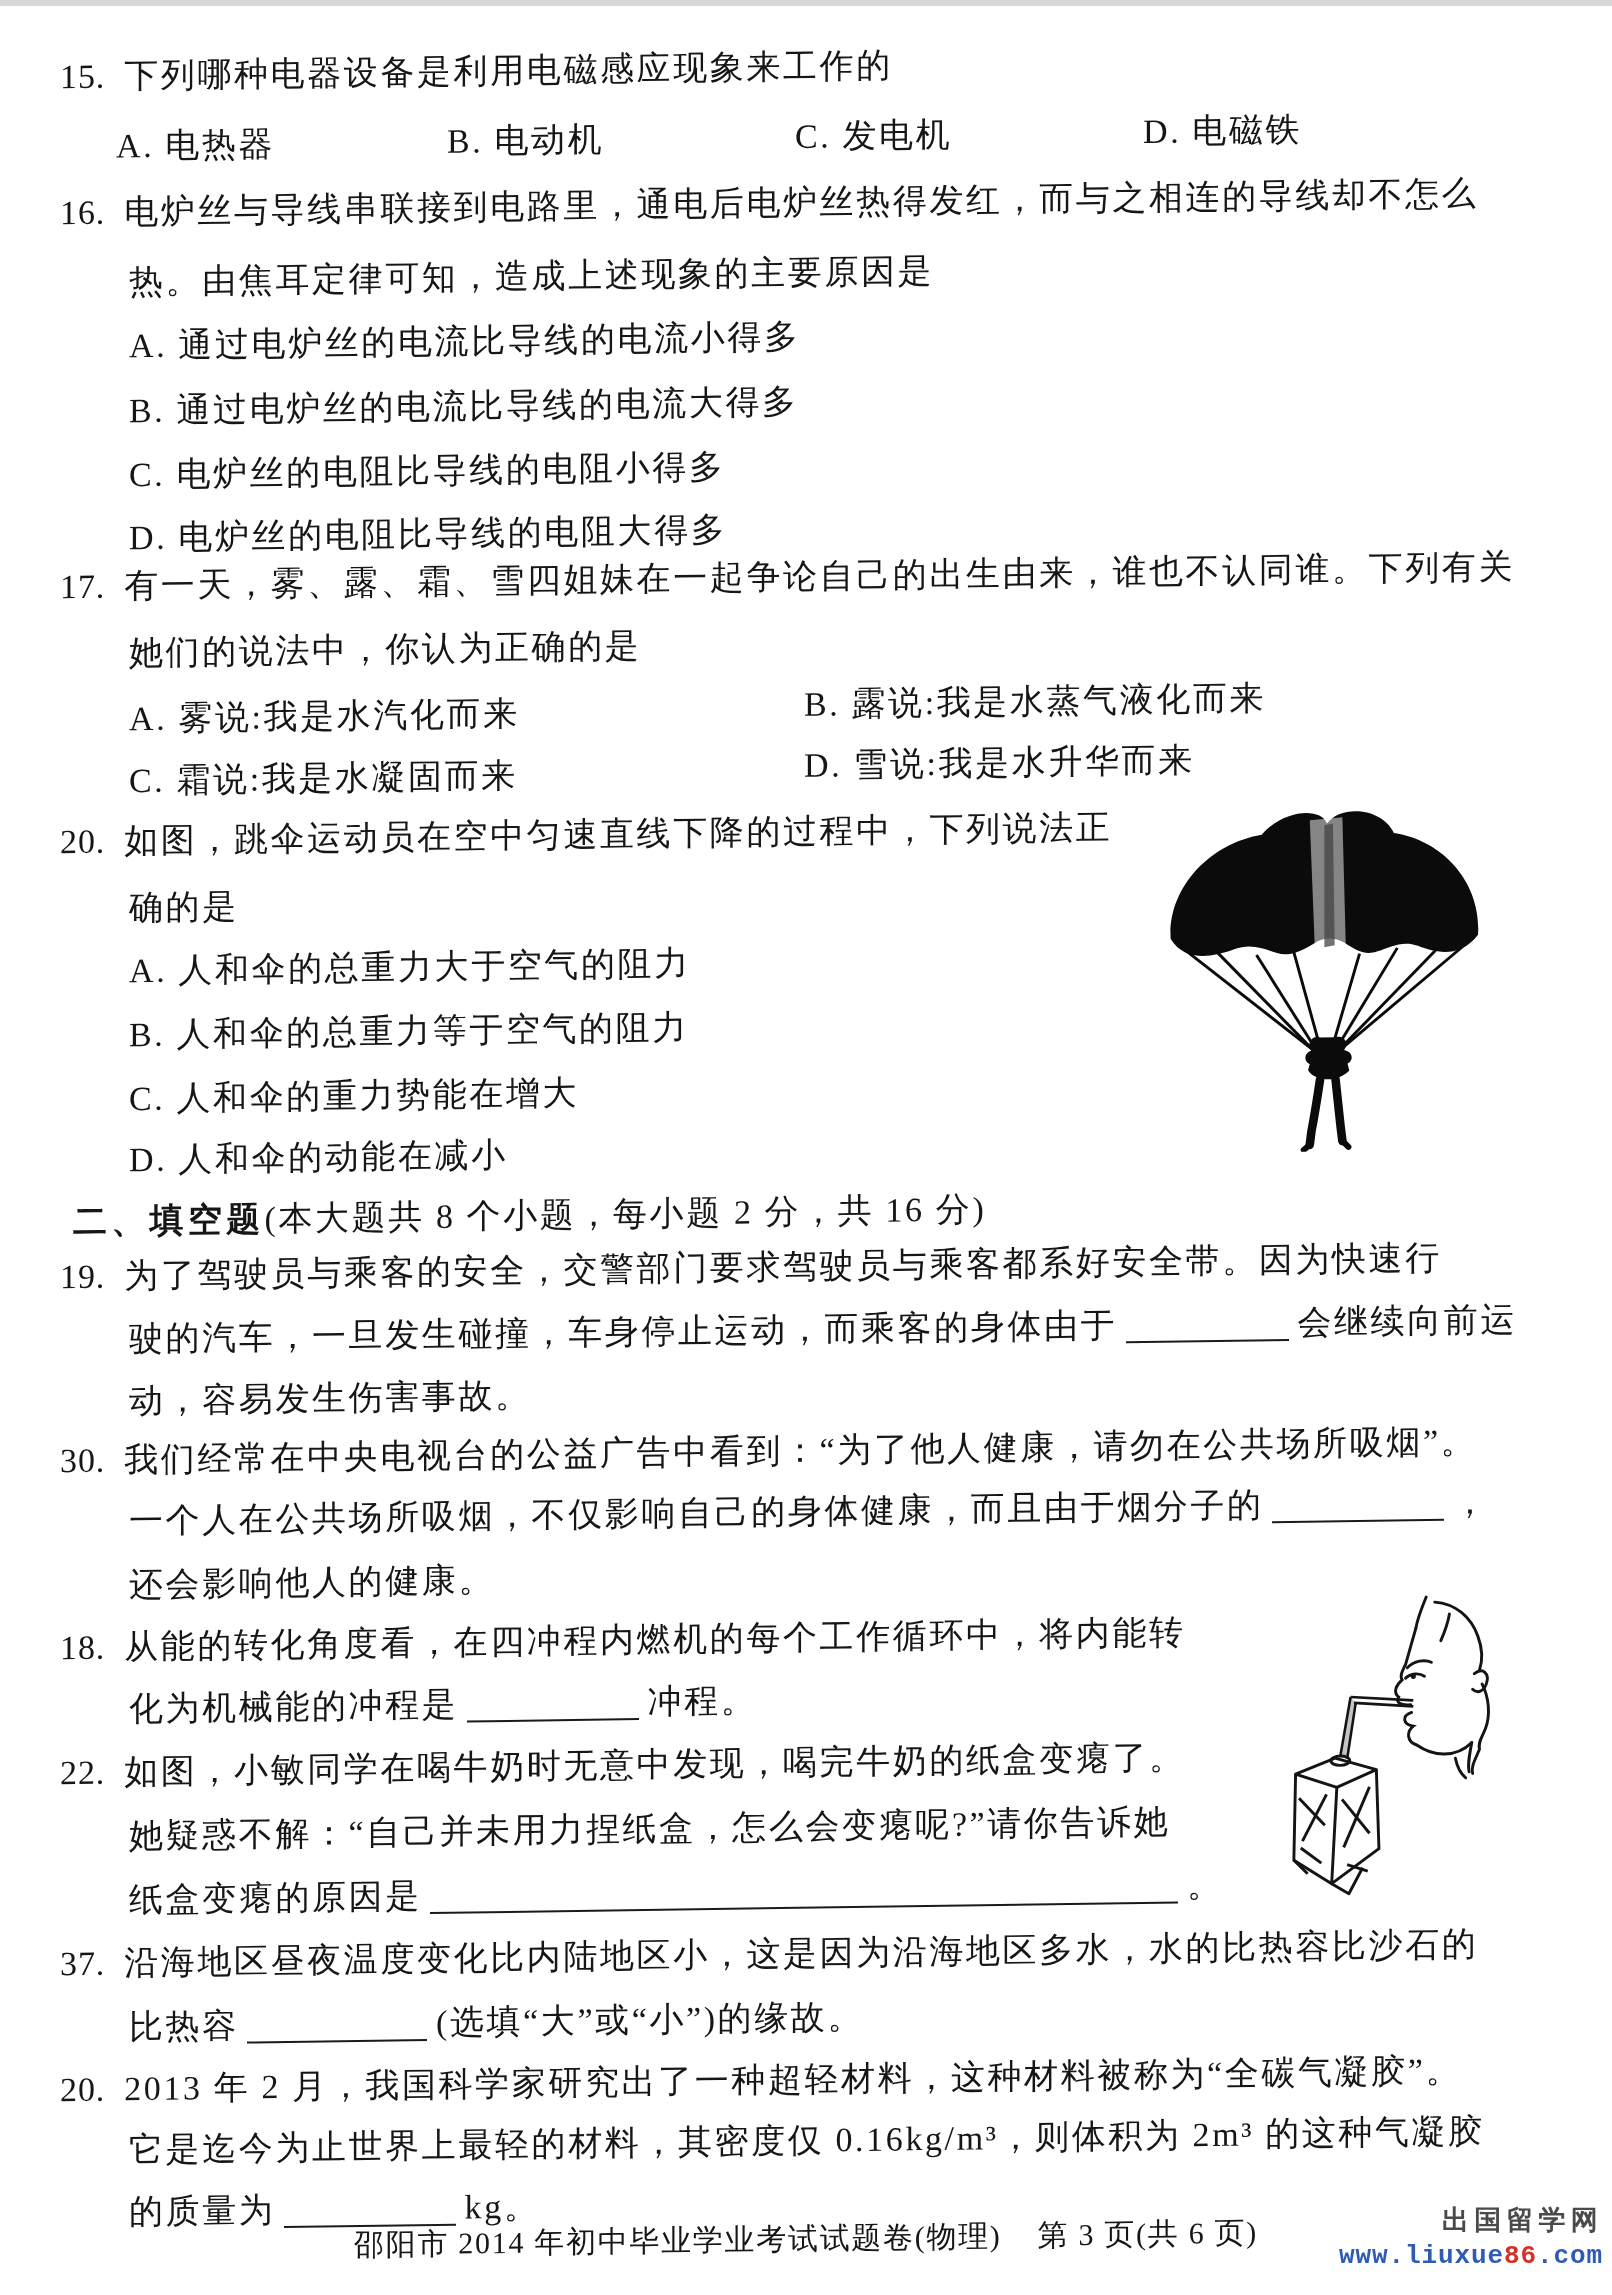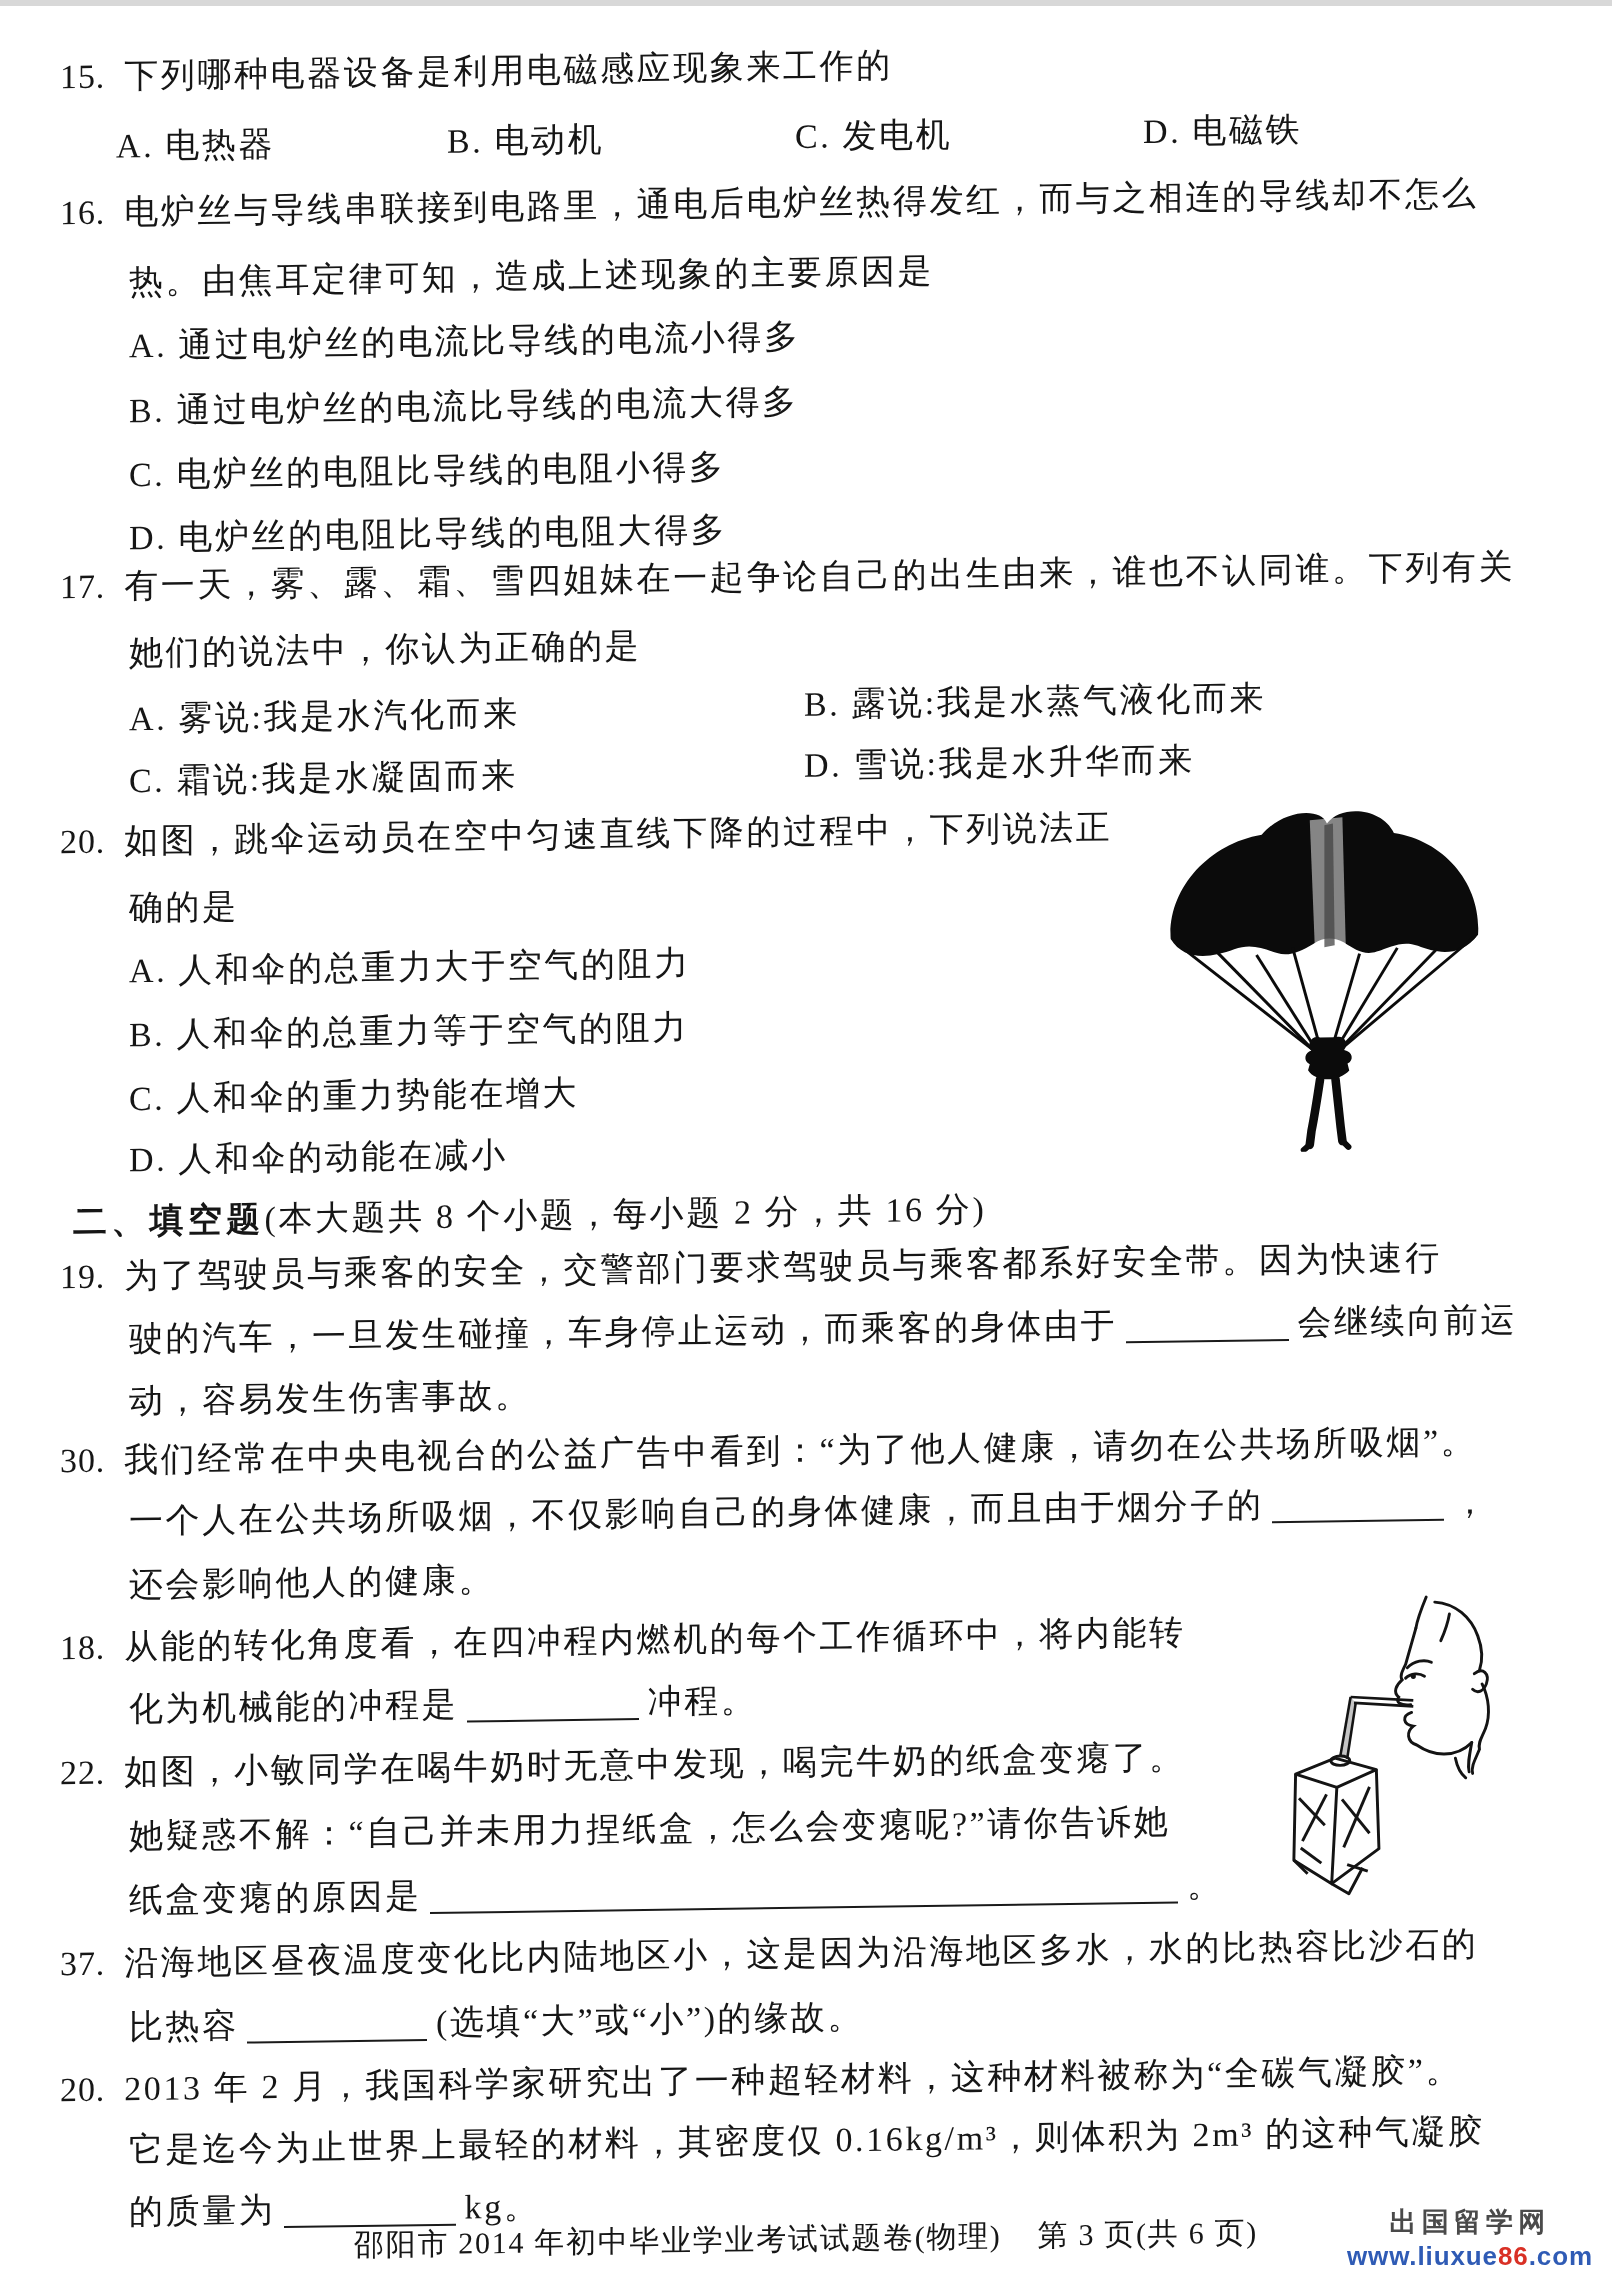--- a/index.html
+++ b/index.html
@@ -11,22 +11,22 @@
   .sheet{position:absolute;left:0;top:0;width:1612px;height:2295px;
     transform:skewY(-0.8deg);transform-origin:0 0;}
   .ln{position:absolute;white-space:nowrap;font-size:34px;letter-spacing:2.6px;line-height:43px;}
   .qnum{display:inline-block;margin-right:19px;letter-spacing:0.9px;}
   .blank{display:inline-block;border-bottom:2.6px solid #1a1a1a;height:33px;vertical-align:-6.9px;margin:0 8.6px;}
   .w190{width:163px}.w200{width:172px}.w210{width:180px}.w870{width:748px}
   .sec-label{font-weight:bold;letter-spacing:4.3px;}
   .footer{position:absolute;left:0;top:2224px;width:1612px;text-align:center;font-size:30px;letter-spacing:1.7px;}
   .footer .gap{display:inline-block;width:36px;}
   .figure{position:absolute;}
-  .watermark{position:absolute;right:19px;top:2200px;text-align:center;
-    font-family:Liberation Sans, sans-serif;line-height:1.25;}
+  .watermark{position:absolute;right:9px;top:2200px;text-align:right;
+    font-family:Liberation Mono, monospace;line-height:1.25;}
   .wm-name{font-size:27px;color:#4a4a4a;font-weight:bold;letter-spacing:5.2px;}
   .wm-url{font-size:26px;font-weight:bold;color:#2f5bb5;letter-spacing:0.9px;}
   .wm-red{color:#d93025;}
   svg{display:block;}
 </style>
 </head>
 <body>
 
 <div class="page">
   <div class="sheet">

